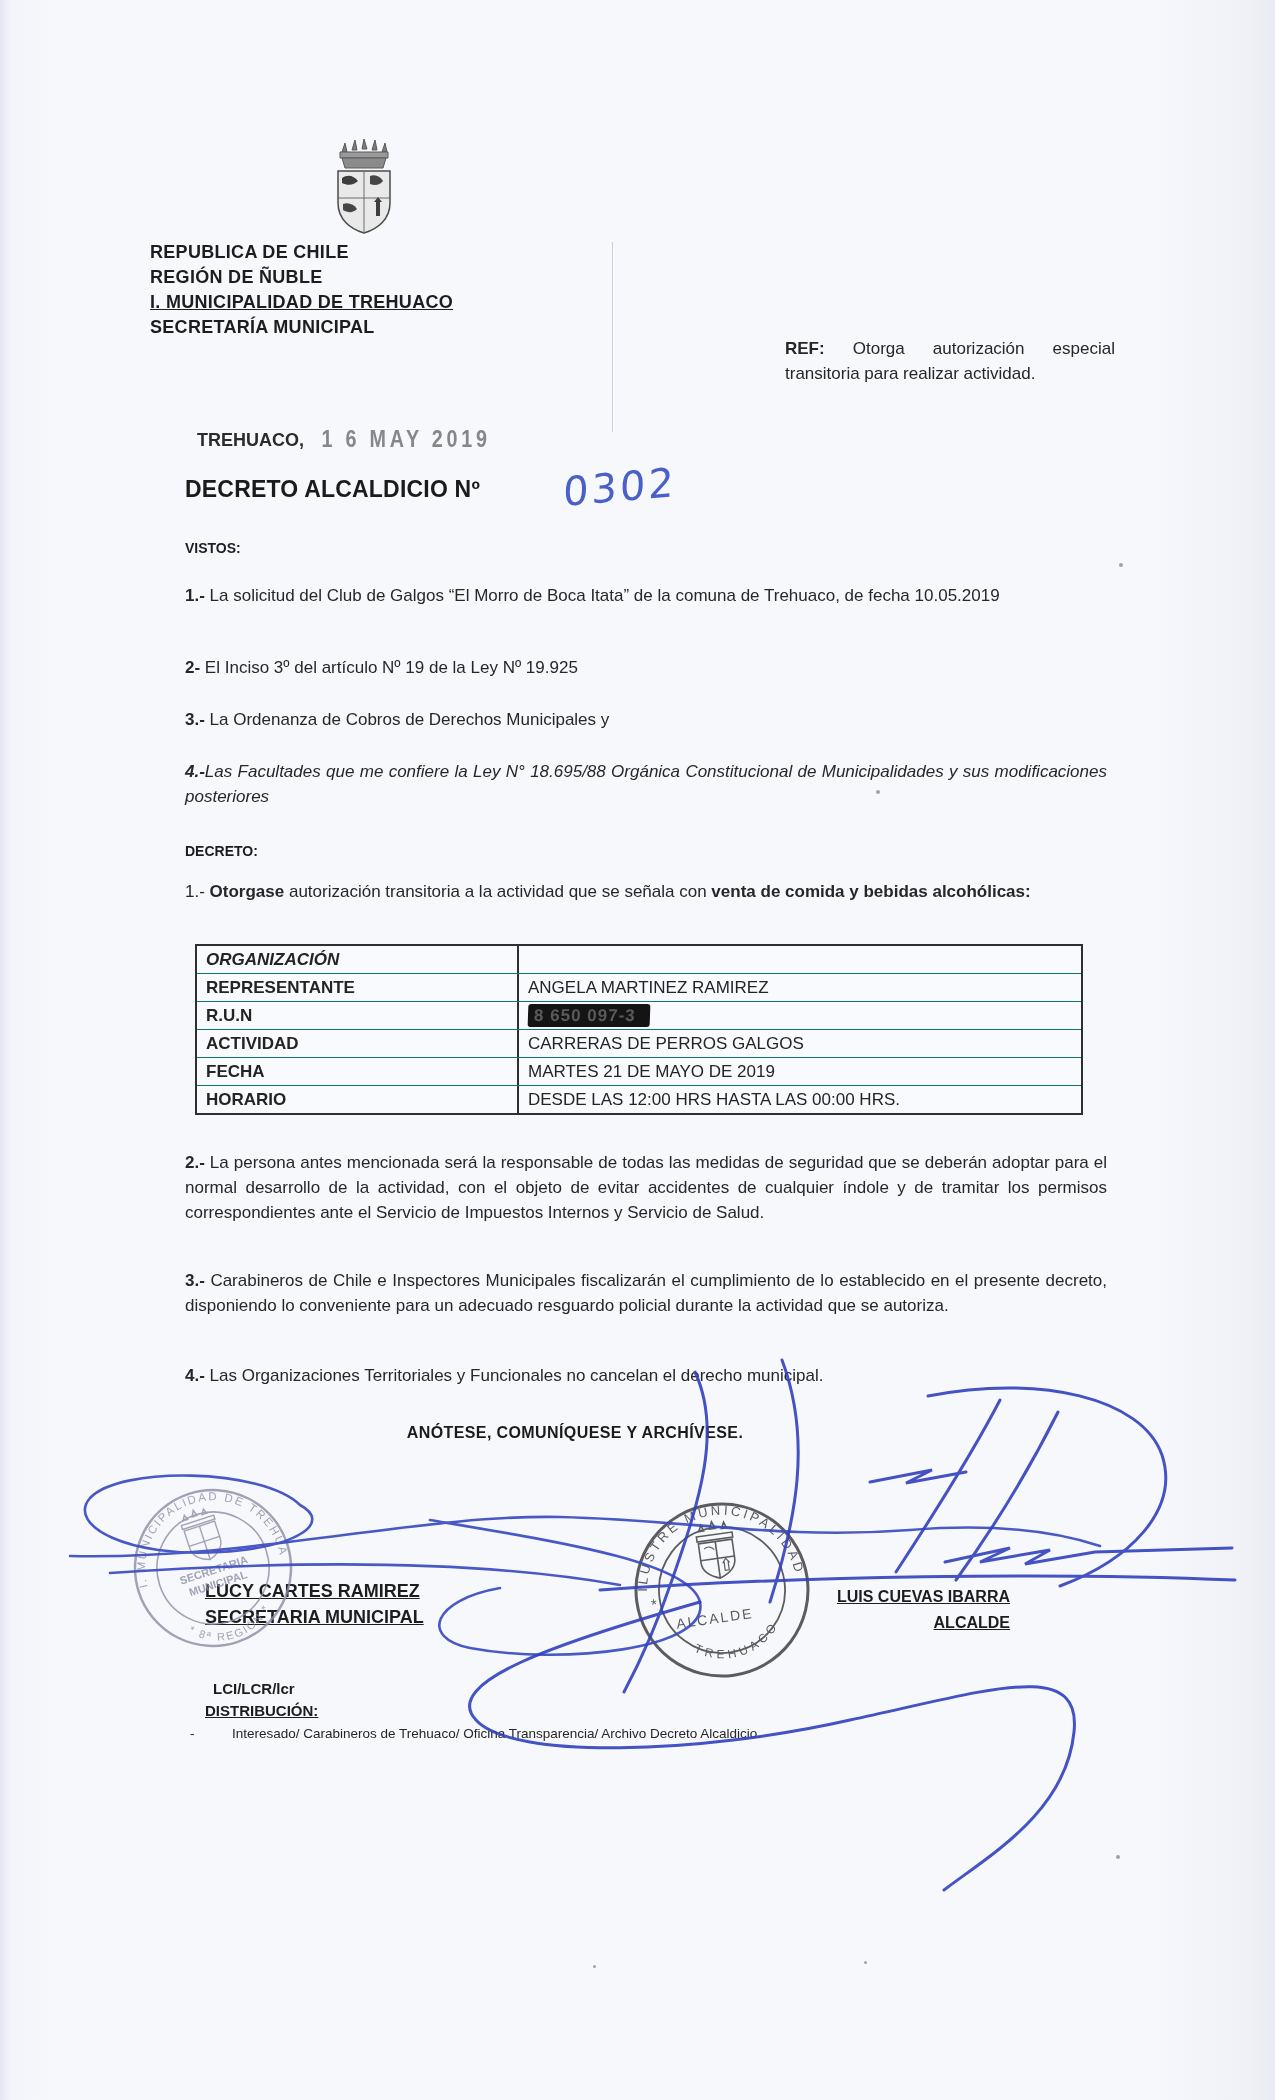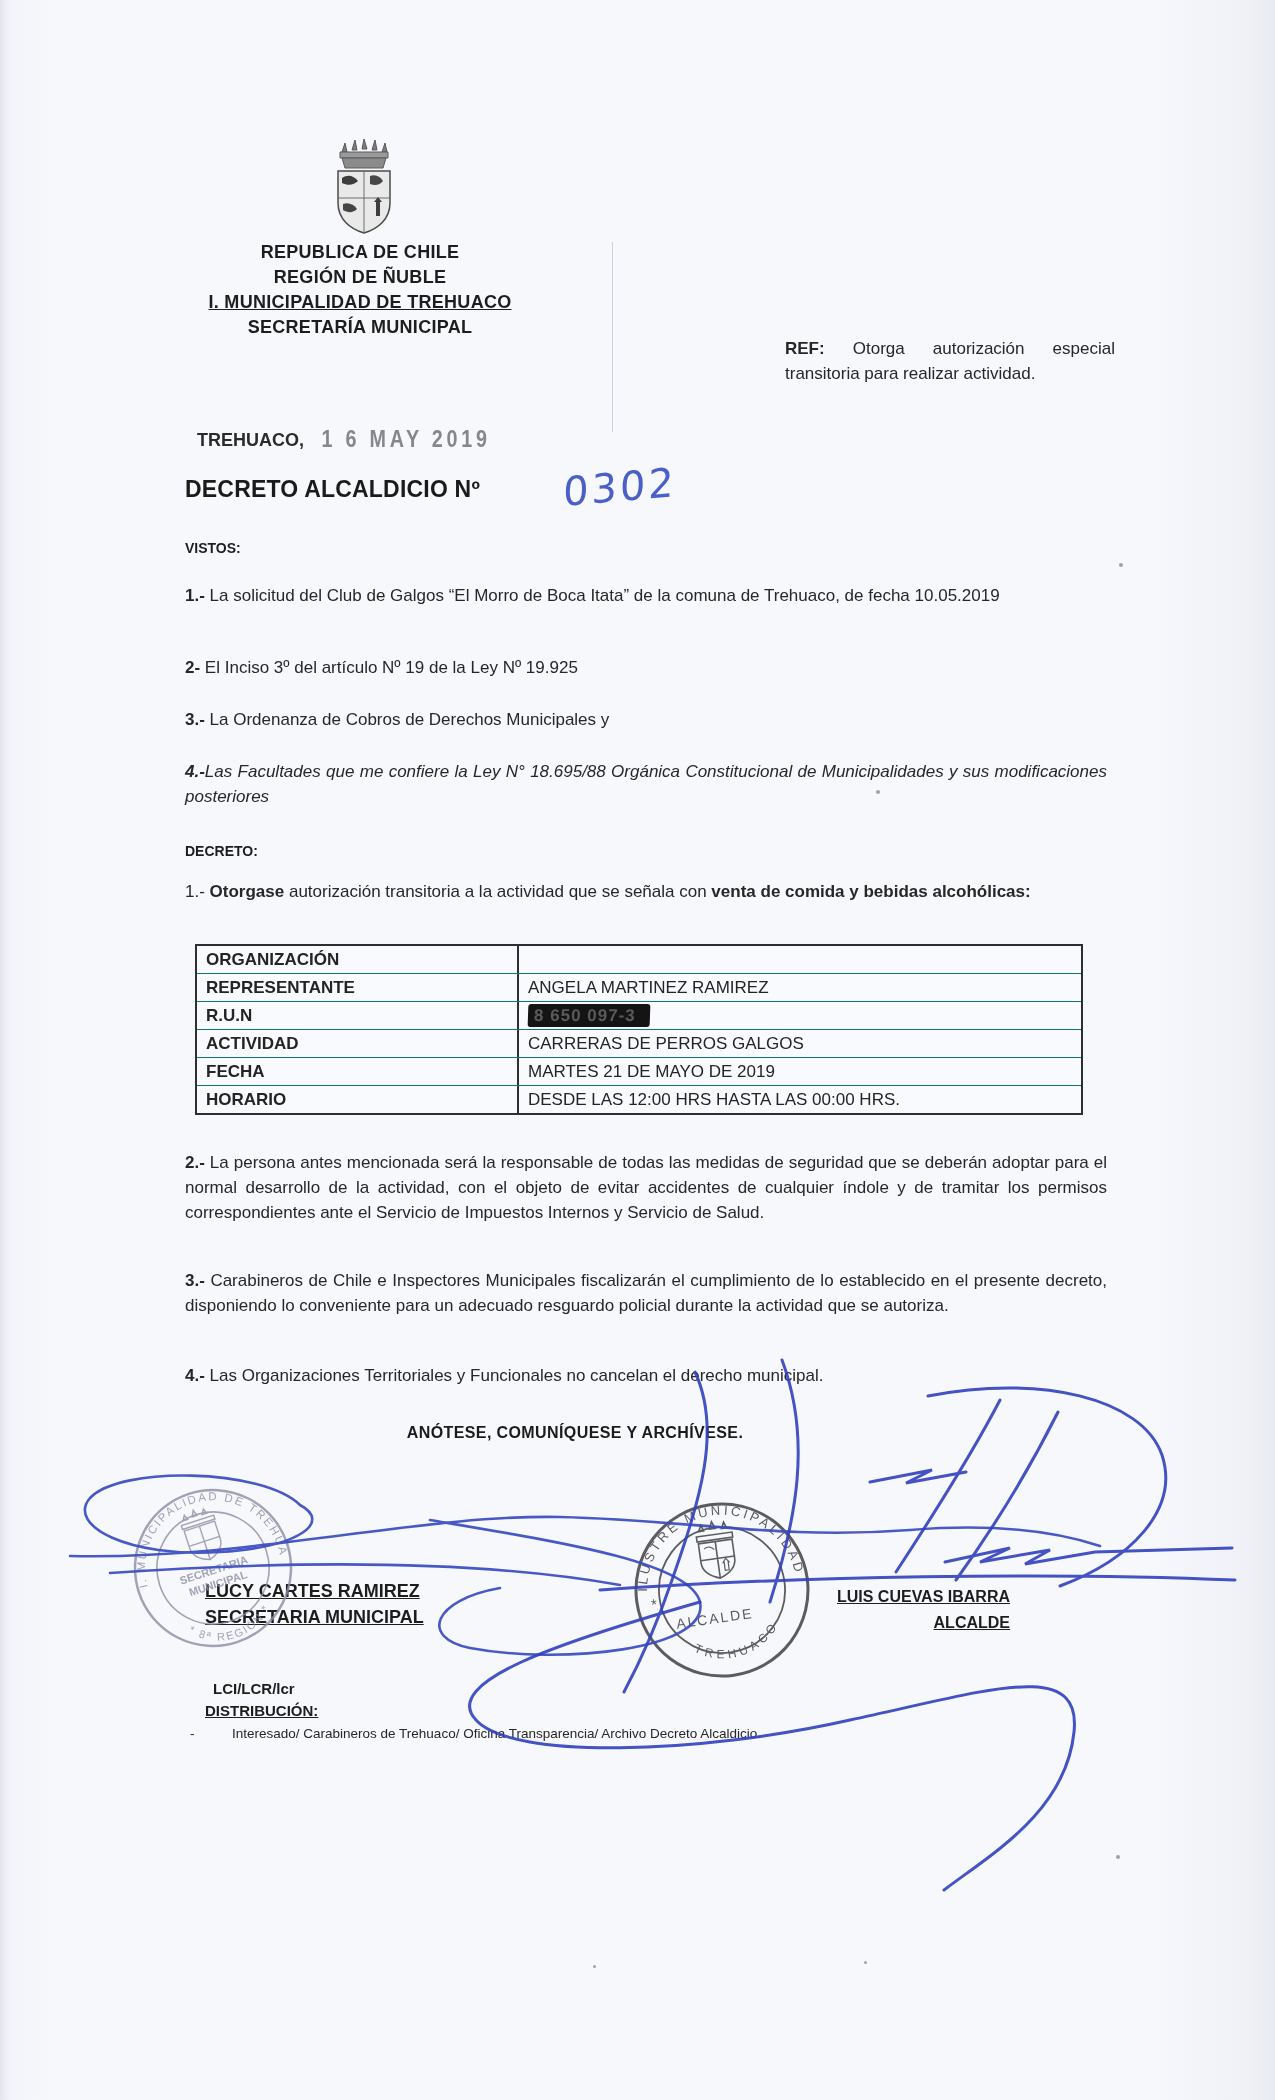--- a/index.html
+++ b/index.html
@@ -12,21 +12,21 @@
     color:#2b2b2b;
     overflow:hidden;
   }
   .abs{position:absolute;}
   .b{font-weight:bold;}
   .body-par{
     left:185px;width:922px;font-size:17px;line-height:25px;
     text-align:justify;color:#272727;margin:0;
   }
   .header-block{
-    left:150px;top:240px;width:420px;text-align:center;
+    left:150px;top:240px;width:420px;
     font-weight:bold;font-size:18px;line-height:25px;color:#1d1d1d;letter-spacing:.3px;
   }
   .u{text-decoration:underline;}
   .ref-block{
     left:785px;top:336px;width:330px;font-size:17px;line-height:25px;
     text-align:justify;color:#272727;
   }
   .dateline{left:197px;top:430px;font-size:18px;}
   .date-stamp{
     position:absolute;left:118px;top:-3px;width:220px;
@@ -40,21 +40,21 @@
     color:#3c53c4;font-size:40px;font-weight:400;letter-spacing:3px;
     transform:rotate(-5deg) skewX(-6deg);opacity:.92;
   }
   .heading{left:185px;font-size:14px;font-weight:bold;color:#1d1d1d;text-align:center;}
   
   .dtable{
     left:195px;top:944px;width:884px;border:2px solid #2f2f2f;
     font-size:17px;color:#242424;background:rgba(255,255,255,.25);
   }
   .drow{display:flex;height:27px;border-top:1px solid #0f766e;align-items:center;}
-  .drow:first-child{border-top:none;}
+  .drow:first-child{border-top:none;font-style:italic;}
   .dlabel{width:322px;border-right:2px solid #2f2f2f;font-weight:bold;padding-left:9px;box-sizing:border-box;height:100%;display:flex;align-items:center;}
   .dvalue{flex:1;padding-left:9px;display:flex;align-items:center;height:100%;}
   .redact{
     display:inline-block;background:#141414;color:#5a5a5a;
     padding:1px 14px 1px 6px;font-weight:bold;letter-spacing:1px;
     transform:skewX(-2deg);border-radius:3px;line-height:21px;
   }
   .closing{left:185px;top:1424px;width:780px;text-align:center;font-size:16px;font-weight:bold;color:#1b1b1b;letter-spacing:.4px;}
   .sig-name{font-size:18px;font-weight:bold;color:#1d1d1d;line-height:26px;text-decoration:underline;}
   .footer-small{font-size:15px;font-weight:bold;color:#1d1d1d;}

